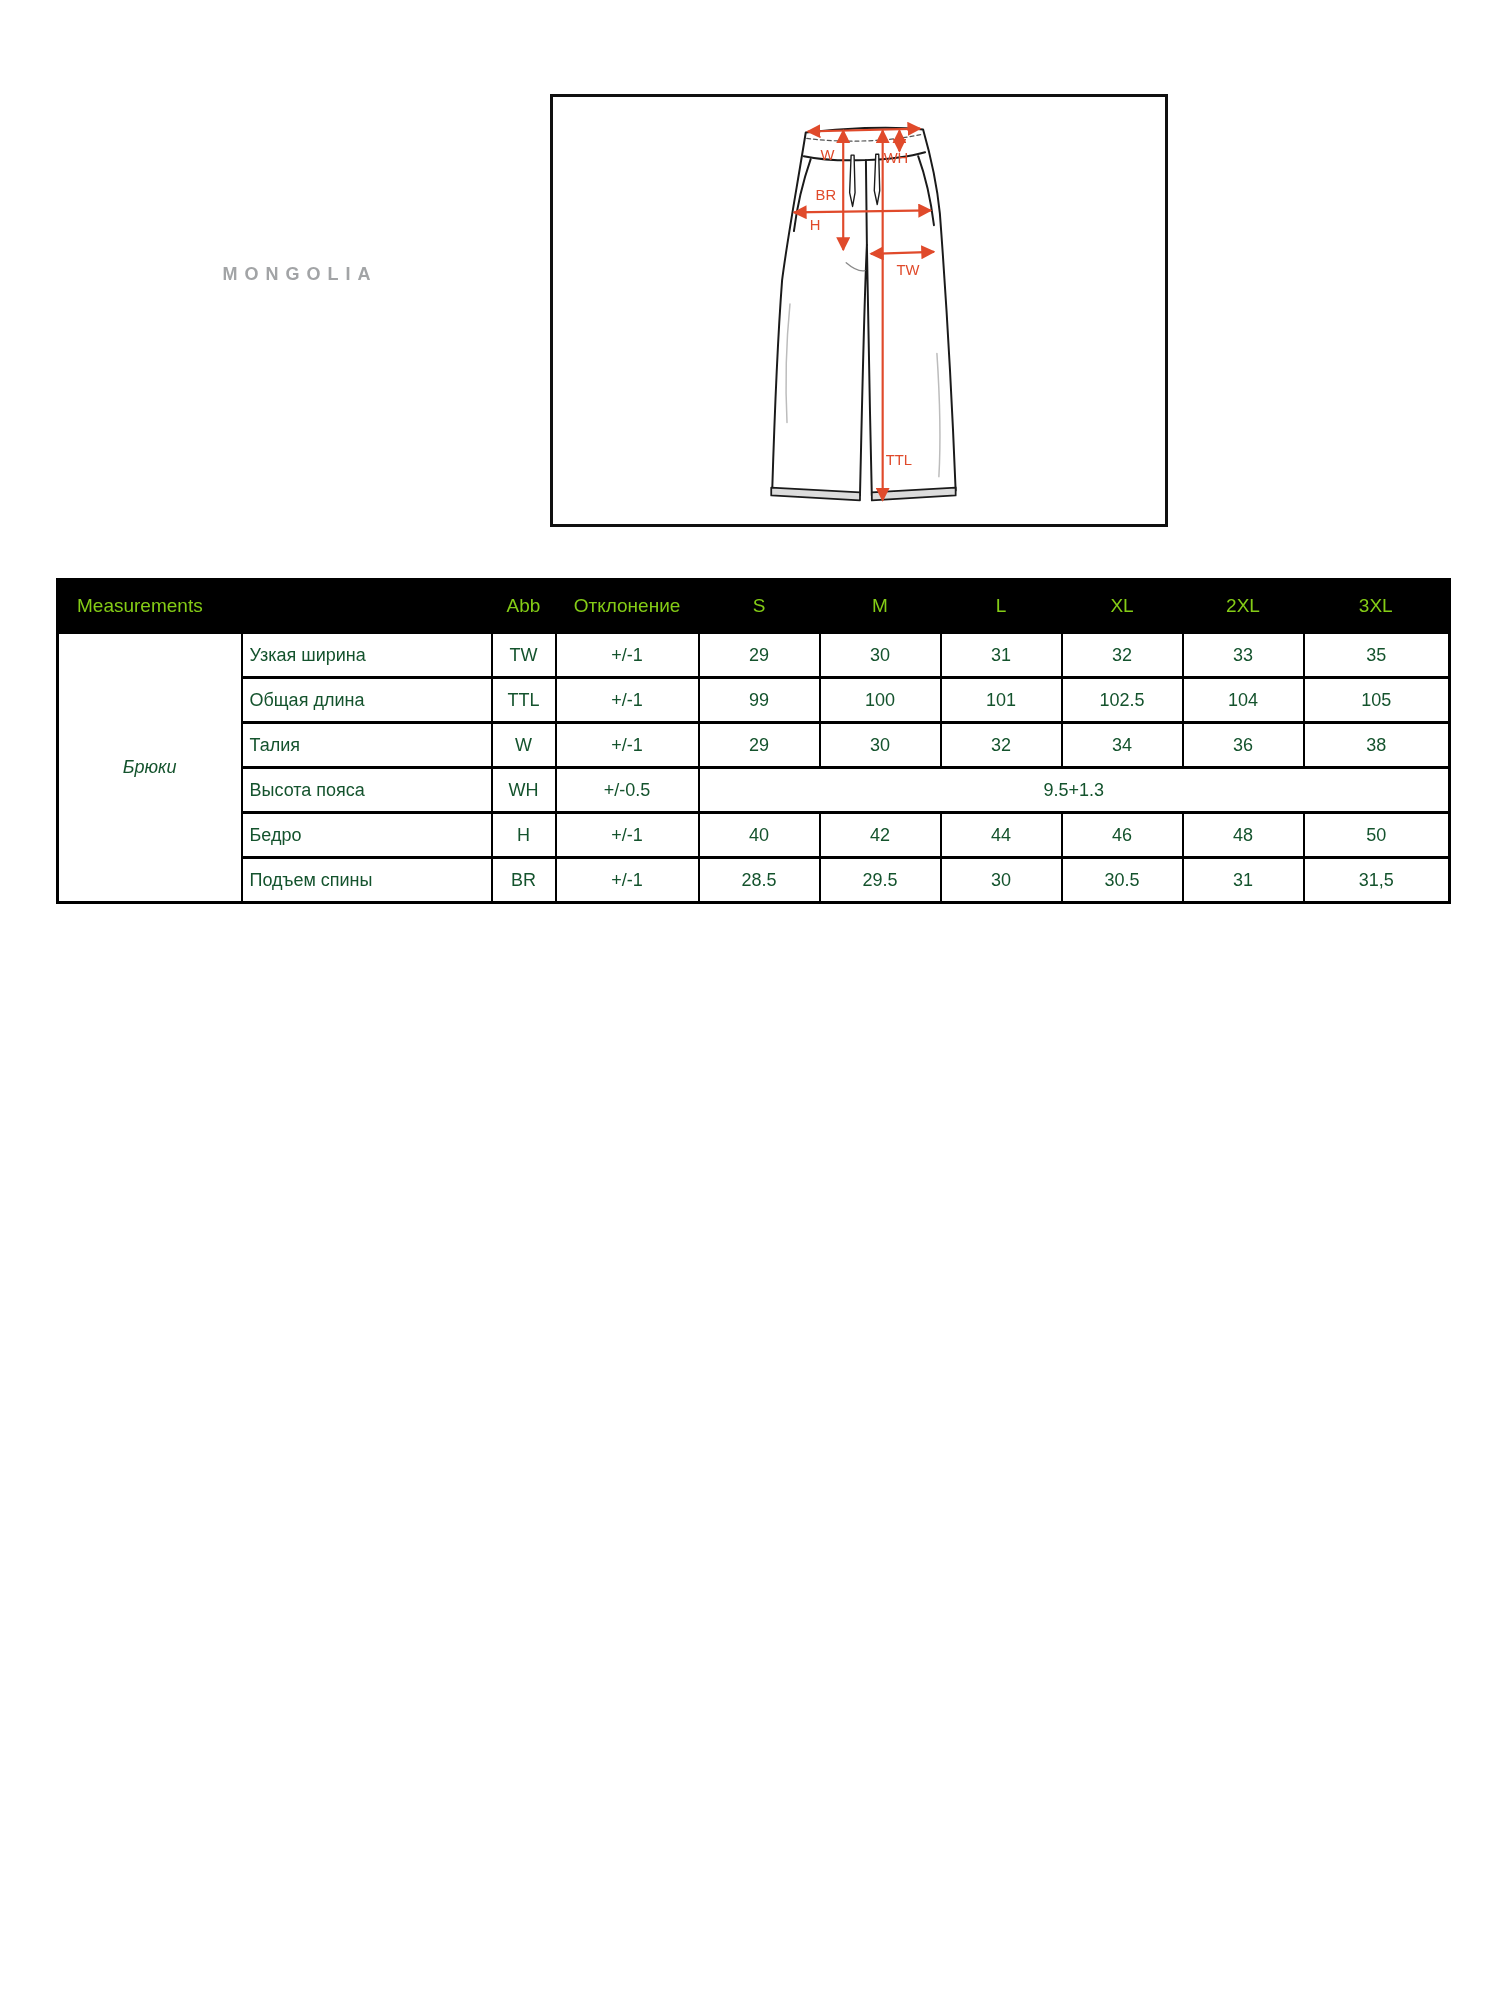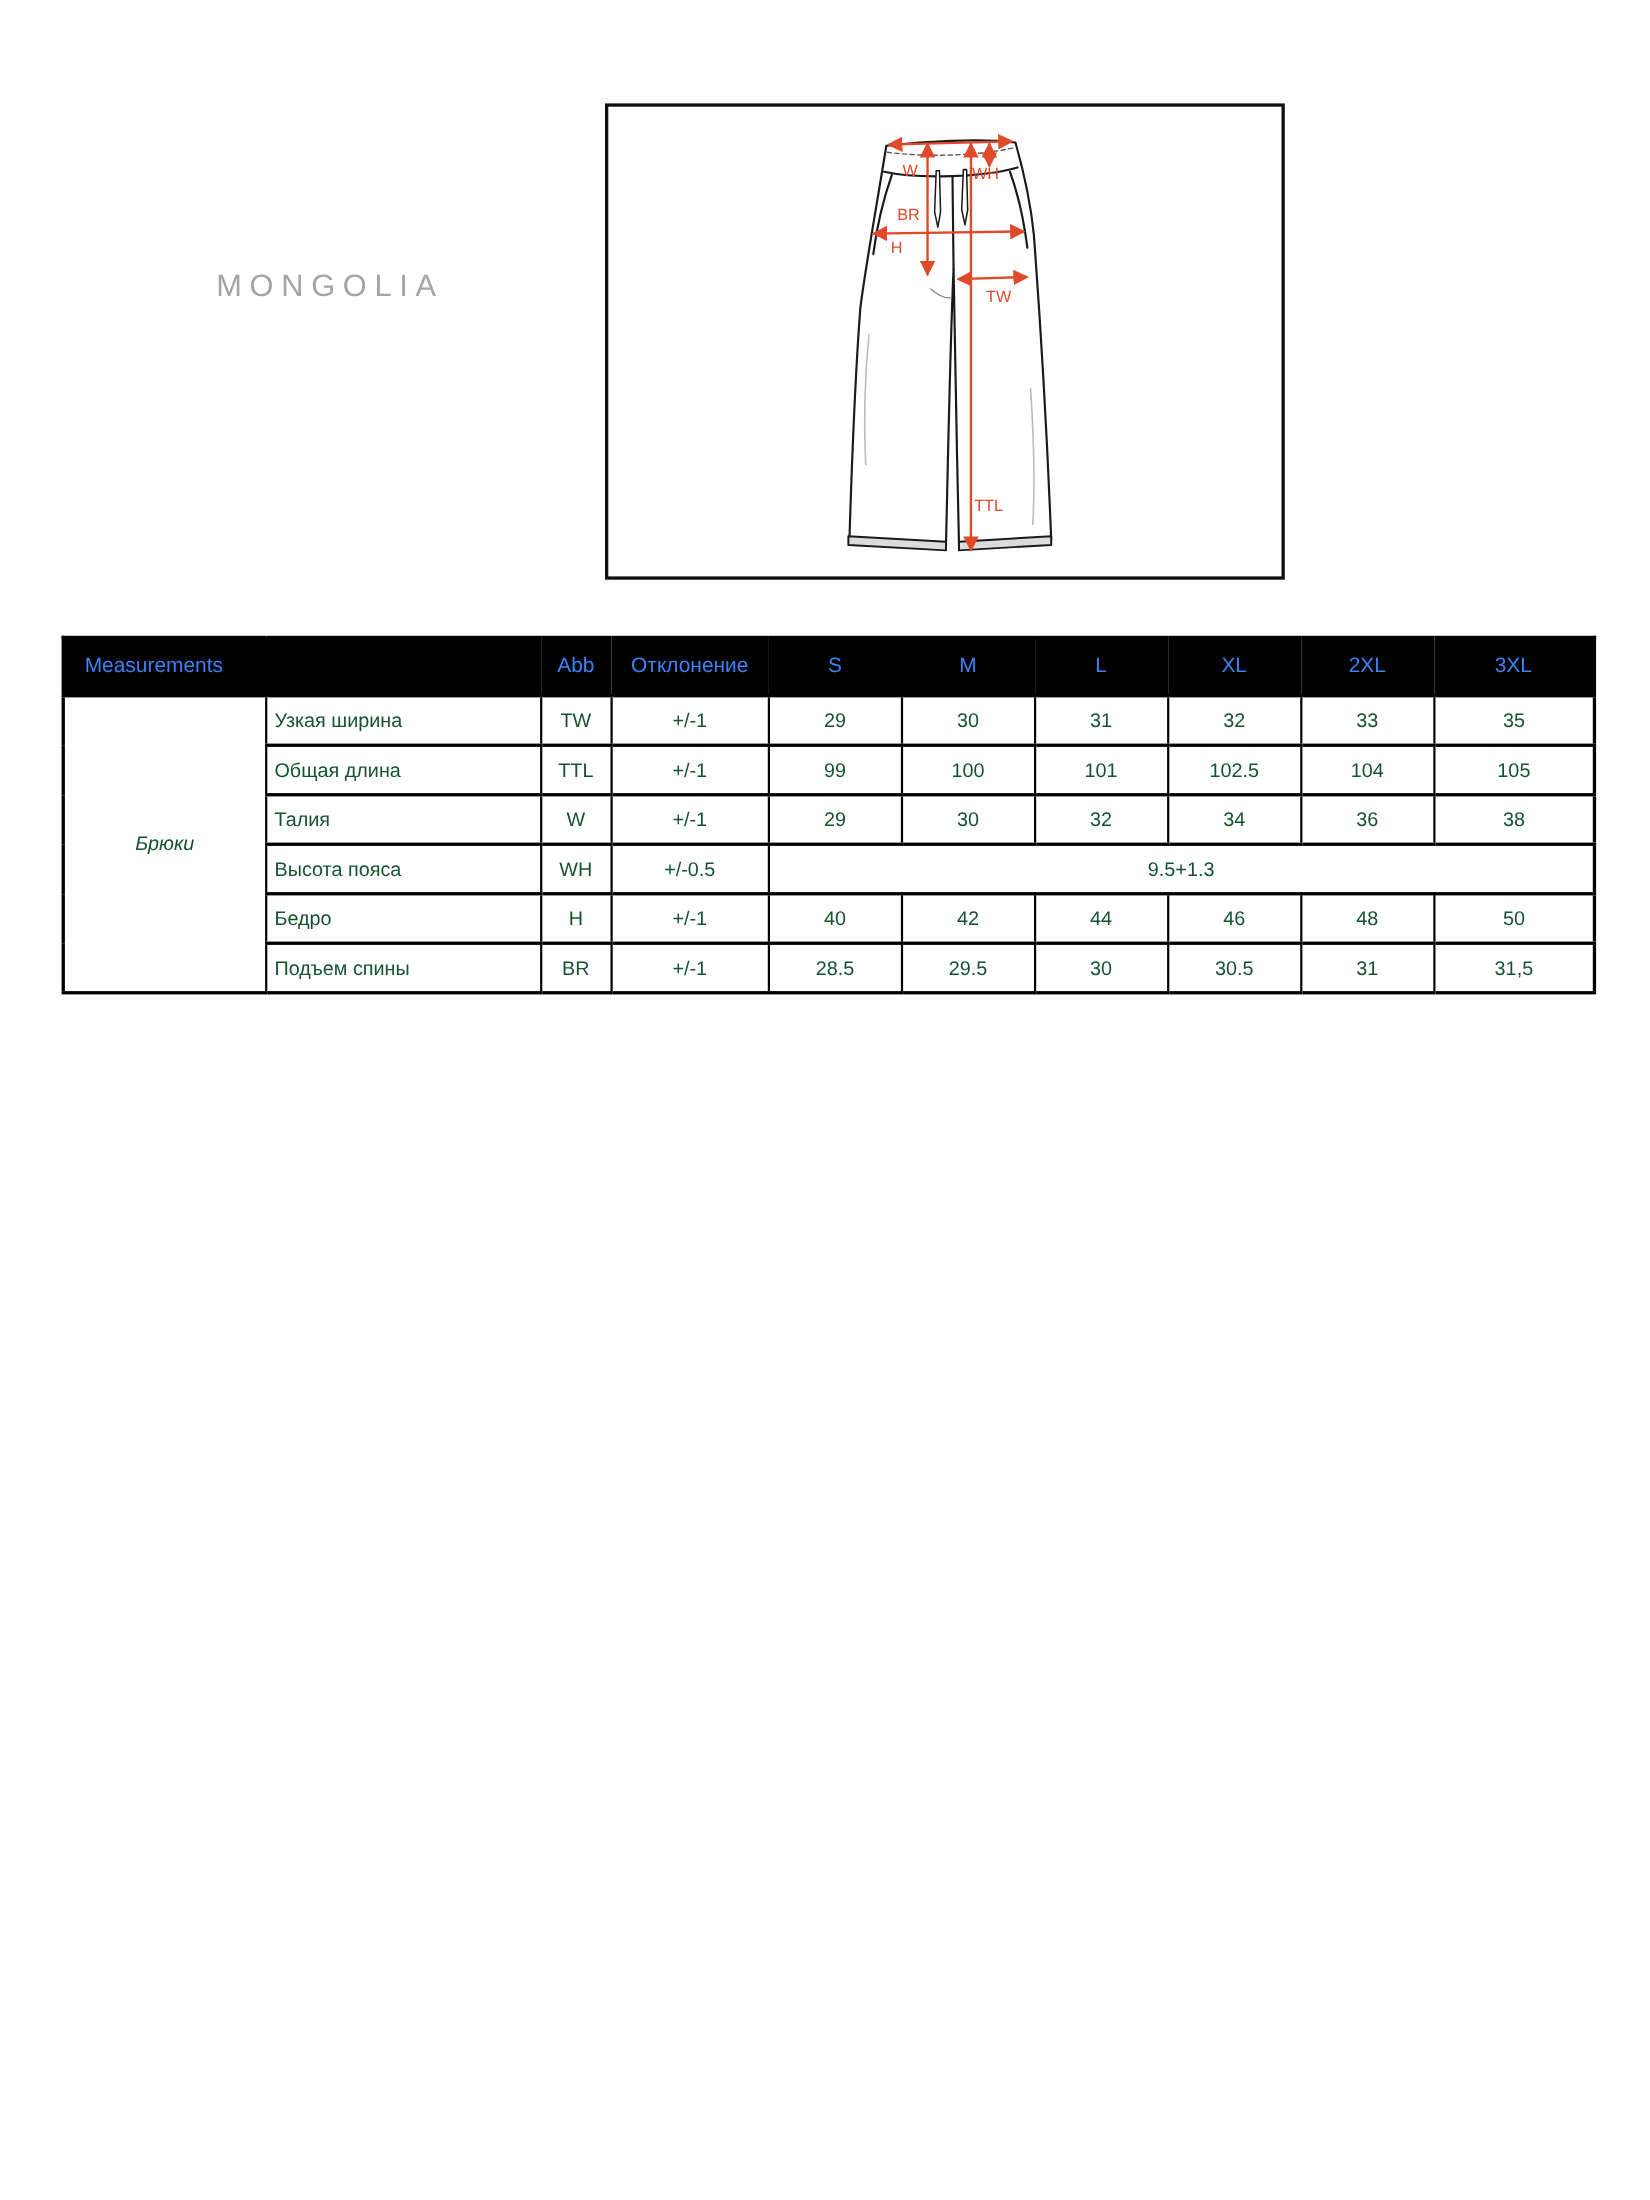--- a/index.html
+++ b/index.html
@@ -2,30 +2,30 @@
 <html><head>
 <meta charset="utf-8">
 <style>
   html,body{margin:0;padding:0;background:#fff;}
   body{width:1500px;height:2000px;font-family:"Liberation Sans",sans-serif;}
   .page{position:relative;width:1500px;height:2000px;background:#ffffff;overflow:hidden;}
 
   
   .brand{position:absolute;left:116px;top:242px;width:368px;text-align:center;}
   .brand-name{font-size:84px;line-height:1;letter-spacing:3px;color:#97999b;font-weight:400;}
-  .brand-sub{font-size:28px;letter-spacing:7px;color:#a2a4a6;margin-top:2px;font-weight:400;}
+  .brand-sub{font-size:18px;letter-spacing:7px;color:#a2a4a6;margin-top:22px;font-weight:700;}
 
   
   .sketch-box{position:absolute;left:550px;top:94px;width:618px;height:433px;border:3px solid #101010;box-sizing:border-box;background:#fff;}
   .sketch-box svg{display:block;width:100%;height:100%;}
   .sketch-box text{font-family:"Liberation Sans",sans-serif;font-size:15px;}
 
   
   .size-table{position:absolute;left:56px;top:578px;width:1392px;border-collapse:collapse;table-layout:fixed;border:3px solid #000;}
-  .size-table th{background:#000;color:#3b82f6;font-weight:400;font-size:19px;height:50px;padding:0;text-align:center;}
+  .size-table th{background:#000;color:#84cc16;font-weight:400;font-size:19px;height:50px;padding:0;text-align:center;}
   .size-table th.h-meas{text-align:left;padding-left:18px;}
   .size-table td{border:2px solid #000;border-top-width:3px;border-bottom-width:3px;height:42px;text-align:center;font-size:18px;color:#14532d;padding:0;background:#fff;}
   .size-table td.lbl{text-align:left;padding-left:7px;}
   .size-table td.cat{font-size:18px;font-style:italic;}
 </style>
 </head>
 <body>
 
 <div class="page">
 

